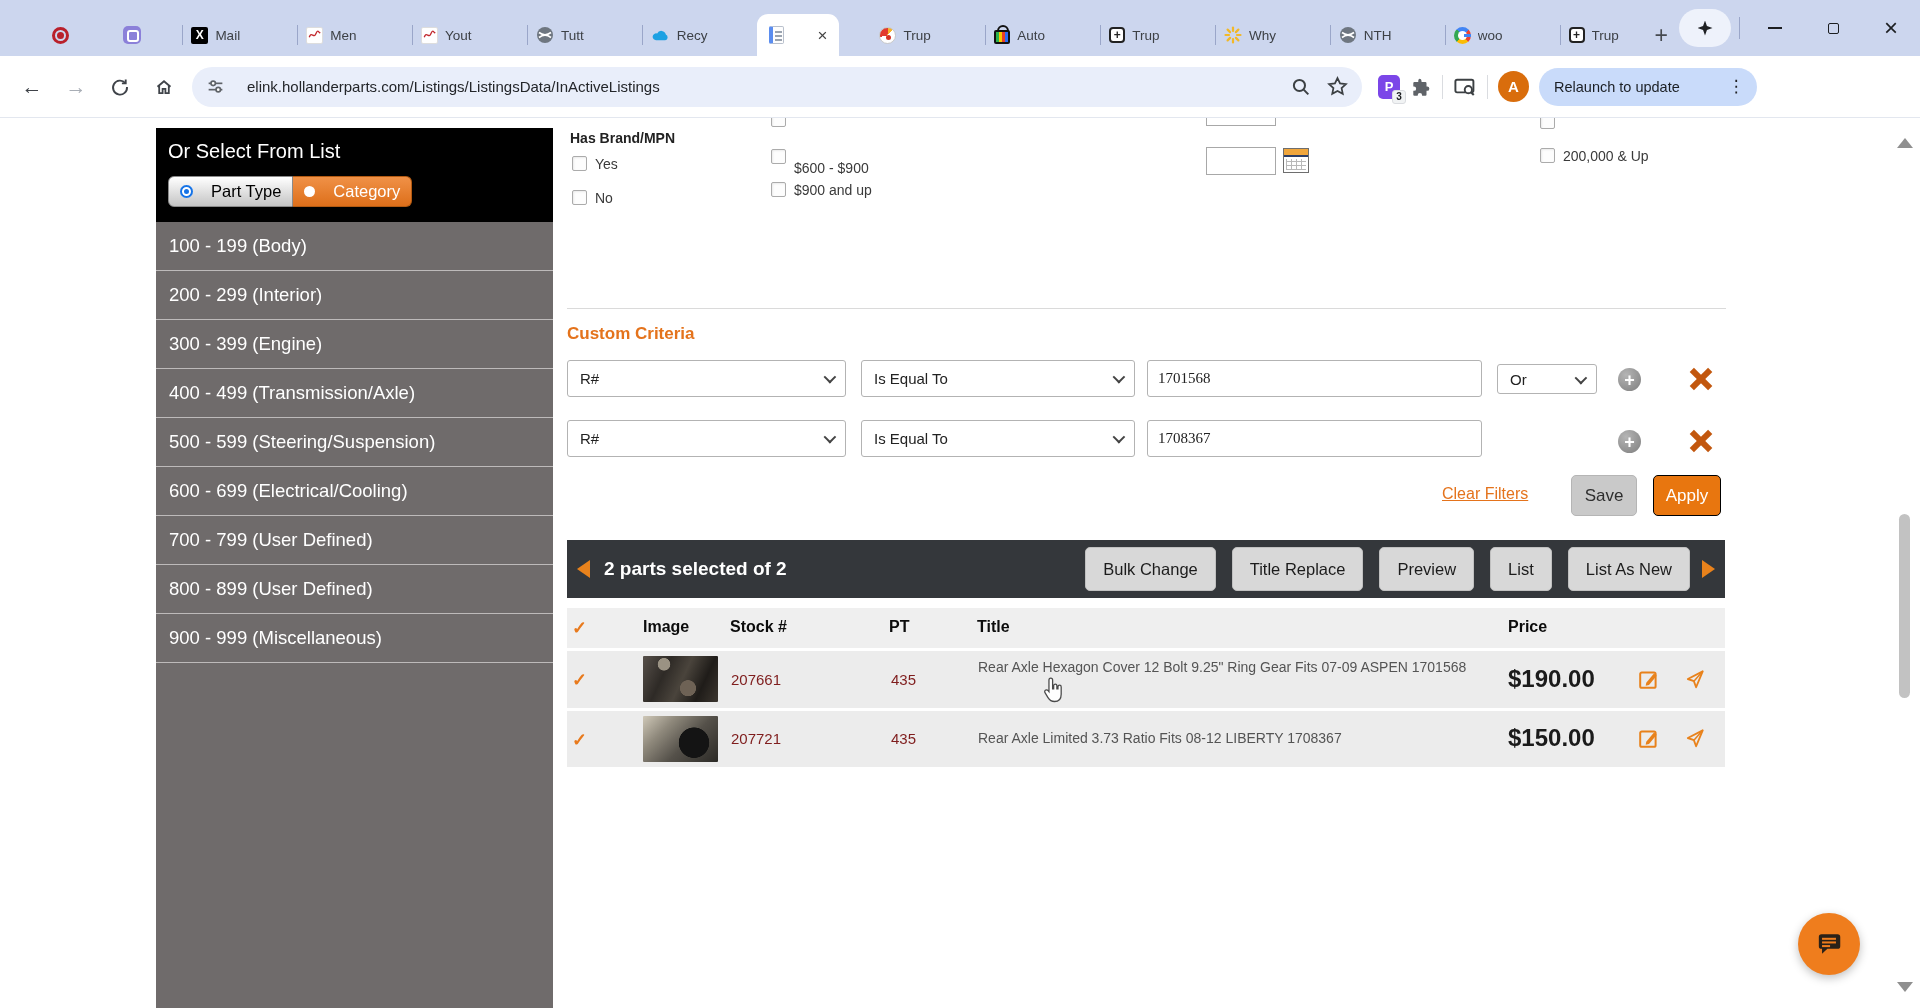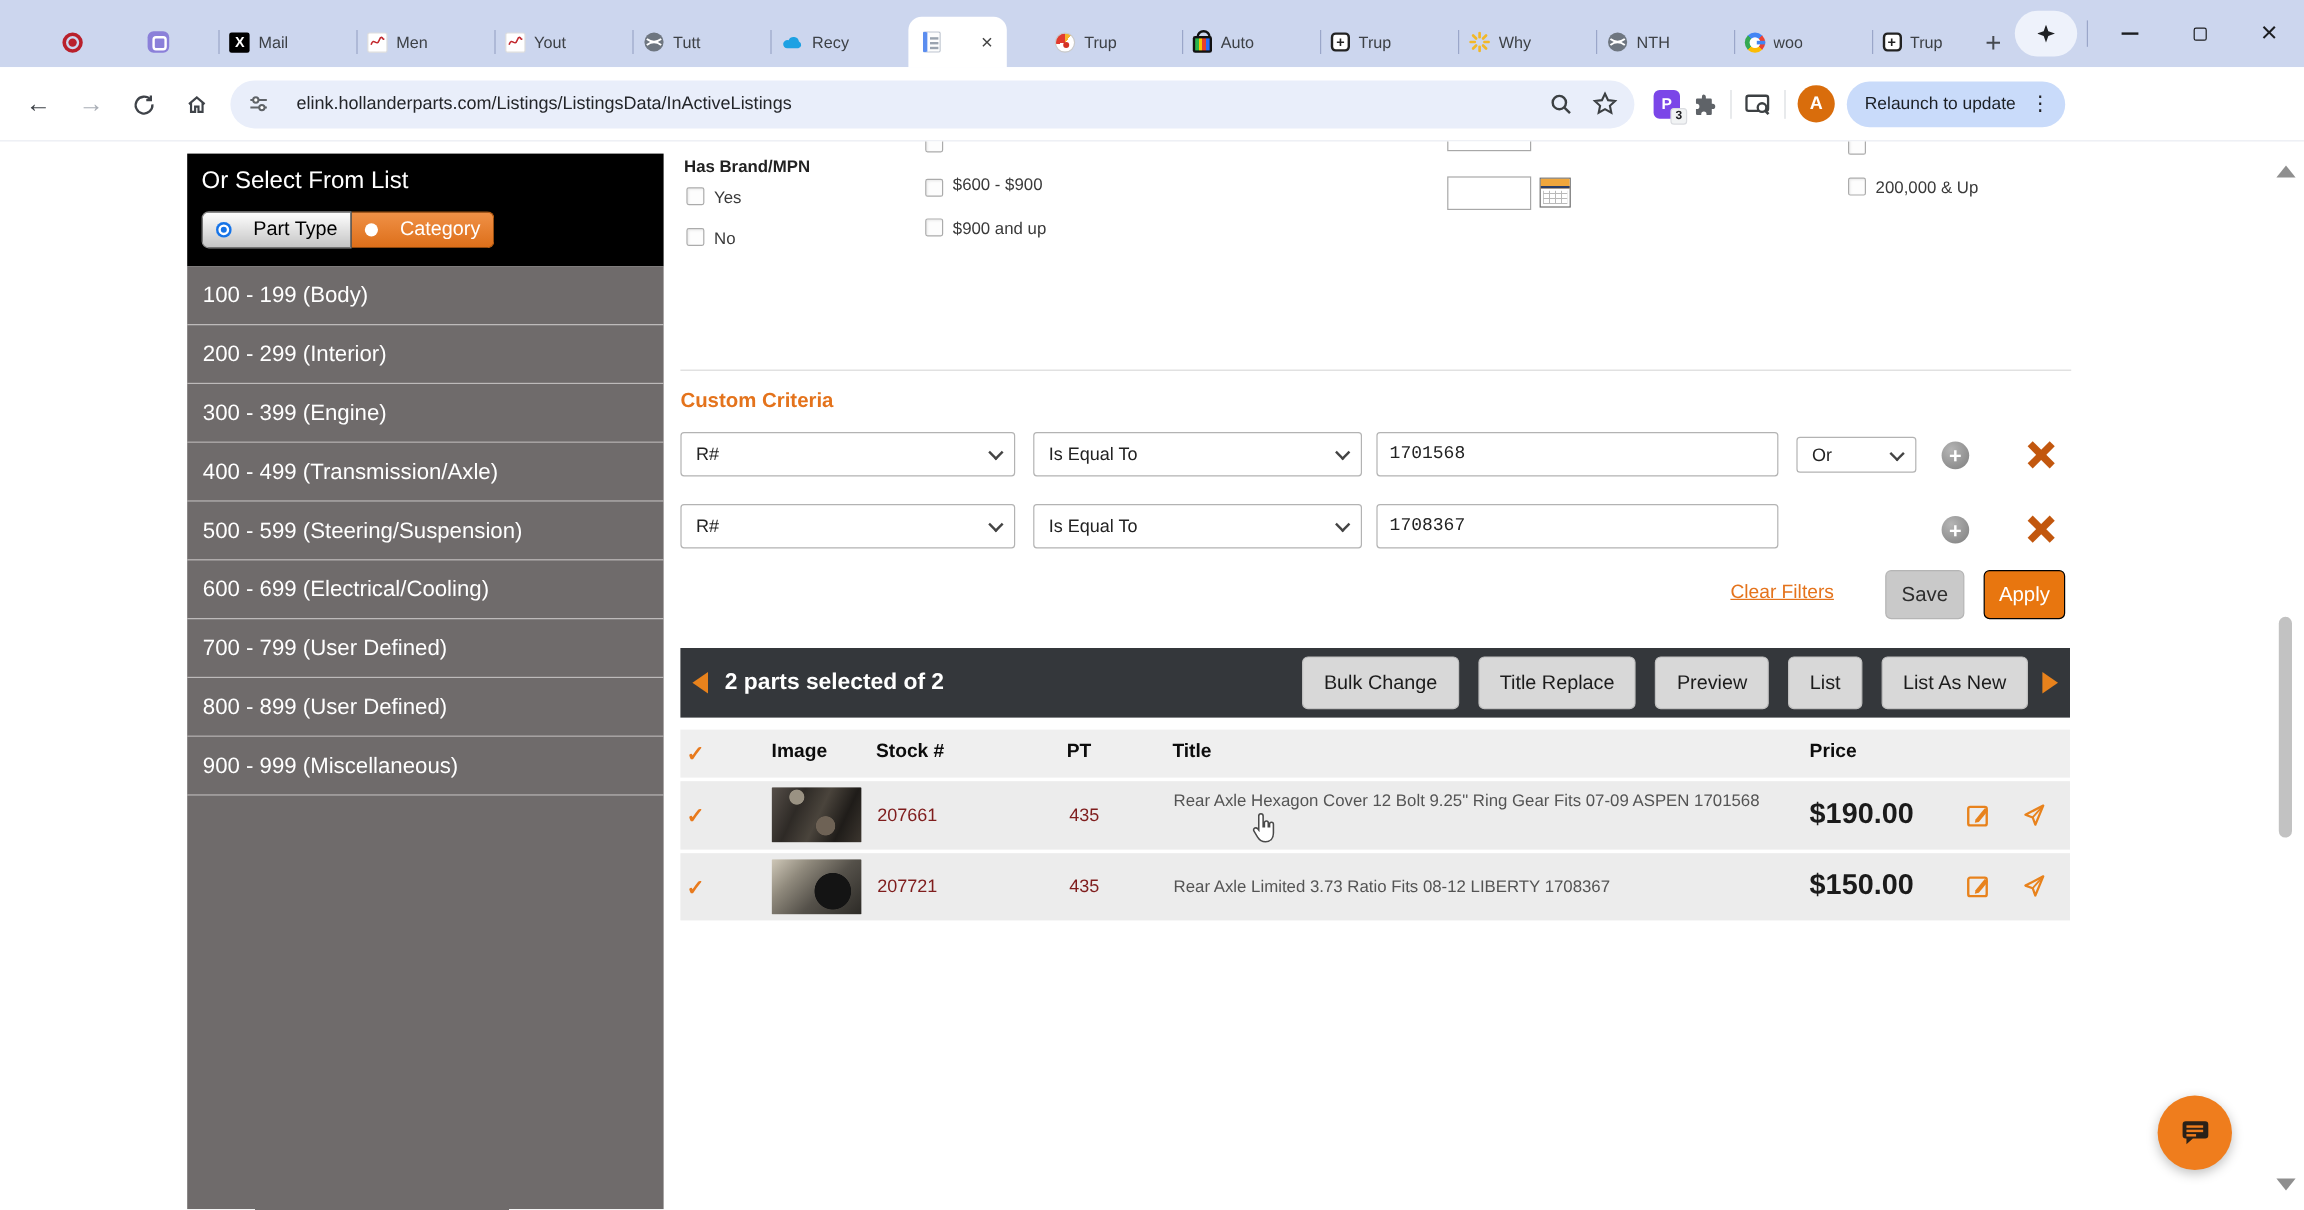--- a/index.html
+++ b/index.html
@@ -67,21 +67,21 @@
   .url-text { font-size:15px; color:#24262a; white-space:nowrap; }
   .omni-right { margin-left:auto; display:flex; align-items:center; gap:16px; }
   .tb-right { display:flex; align-items:center; gap:10px; margin-left:10px; }
   .tb-div { width:1px; height:24px; background:#dadce0; }
   .ext-purple { width:22px; height:24px; background:#7b46e8; border-radius:5px; color:#fff; font-size:13px; font-weight:bold;
                 display:flex; align-items:center; justify-content:center; position:relative; }
   .ext-badge { position:absolute; right:-6px; bottom:-5px; min-width:14px; height:14px; background:#f1f3f4; border:1px solid #dadce0;
                border-radius:3px; font-size:10px; font-weight:bold; color:#202124; display:flex; align-items:center; justify-content:center; padding:0 2px; }
   .avatar { width:31px; height:31px; border-radius:50%; background:#d96d0c; color:#fff; font-size:15px; font-weight:bold;
             display:flex; align-items:center; justify-content:center; }
-  .relaunch { height:38px; border-radius:19px; background:#c9dbfa; display:flex; align-items:center; padding:0 6px 0 15px; }
+  .relaunch { height:38px; border-radius:19px; background:#c9dbfa; display:flex; align-items:center; padding:0 6px 0 15px;gap:36px; }
   .relaunch-label { font-size:14.5px; color:#1b1f24; }
   .kebab { font-size:17px; color:#202124; margin-left:12px; margin-right:6px; letter-spacing:0; }
 
   
   .content { position:absolute; top:118px; left:0; right:0; bottom:0; background:#fff; overflow:hidden; }
 
   
   .sidebar { position:absolute; left:156px; top:10px; width:397px; bottom:0; display:flex; flex-direction:column; }
   .sb-header { background:#000; height:94px; padding:12px 0 0 12px; }
   .sb-title { color:#fff; font-size:20px; margin-bottom:13px; }
@@ -109,21 +109,21 @@
                  repeating-linear-gradient(0deg,#b9b9b9 0 1px,transparent 1px 4px); }
 
   .hr-light { position:absolute; left:567px; top:190px; width:1159px; border-top:1px solid #dadada; }
 
   
   .crit-title { position:absolute; left:567px; top:206px; font-size:17px; font-weight:bold; color:#e4731c; }
   .sel { position:absolute; height:37px; background:#fff; border:1px solid #b3b3b3; border-radius:3px;
          display:flex; align-items:center; justify-content:space-between; padding:0 12px; font-size:15px; color:#222; }
   .chev { width:9px; height:9px; border-right:2px solid #444; border-bottom:2px solid #444; transform:rotate(45deg) translateY(-2px); }
   .vinput { position:absolute; height:37px; background:#fff; border:1px solid #b3b3b3; border-radius:3px;
-            font-size:15px; color:#222; padding:0 10px; font-family:Liberation Mono, monospace; }
+            font-size:15px; color:#222; padding:0 10px; font-family:Liberation Serif, serif; }
   .plus-ic { position:absolute; width:23px; height:23px; border-radius:50%; background:radial-gradient(circle at 35% 30%,#b5b5b5,#7e7e7e);
              color:#fff; font-size:18px; font-weight:bold; display:flex; align-items:center; justify-content:center; line-height:0; }
   .x-ic { position:absolute; width:24px; height:24px; }
   .x-ic::before,.x-ic::after { content:""; position:absolute; left:-1px; top:9px; width:26px; height:6px; background:#c2570e; }
   .x-ic::before { transform:rotate(45deg); }
   .x-ic::after { transform:rotate(-45deg); }
   .clear-link { position:absolute; left:1442px; top:367px; font-size:16px; color:#e4731c; text-decoration:underline; }
   .btn-save { position:absolute; left:1571px; top:357px; width:66px; height:41px; background:#c9c9c9; border:1px solid #b5b5b5;
               border-radius:5px; font-size:17px; color:#2e2e2e; display:flex; align-items:center; justify-content:center; }
   .btn-apply { position:absolute; left:1653px; top:357px; width:68px; height:41px; background:#e8760f; border:1px solid #000000;
@@ -372,21 +372,21 @@
     </div>
 
     <div class="fbold" style="left:570px; top:12px;">Has Brand/MPN</div>
     <span class="cb" style="left:572px; top:38px;"></span>
     <span class="flabel" style="left:595px; top:38px;">Yes</span>
     <span class="cb" style="left:572px; top:72px;"></span>
     <span class="flabel" style="left:595px; top:72px;">No</span>
 
     <span class="cb" style="left:771px; top:-6px;"></span>
     <span class="cb" style="left:771px; top:31px;"></span>
-    <span class="flabel" style="left:794px; top:27px;">$600 - $900</span>
+    <span class="flabel" style="left:794px; top:42px;">$600 - $900</span>
     <span class="cb" style="left:771px; top:64px;"></span>
     <span class="flabel" style="left:794px; top:64px;">$900 and up</span>
 
     <input class="tinput" style="left: 1206px; top: -16px; width: 70px; height: 24px;">
     <input class="tinput" style="left: 1206px; top: 29px; width: 70px; height: 28px;">
     <span class="calendar-ic" style="left:1283px; top:30px;"></span>
 
     <span class="cb" style="left:1540px; top:-4px;"></span>
     <span class="cb" style="left:1540px; top:30px;"></span>
     <span class="flabel" style="left:1563px; top:30px;">200,000 &amp; Up</span>

